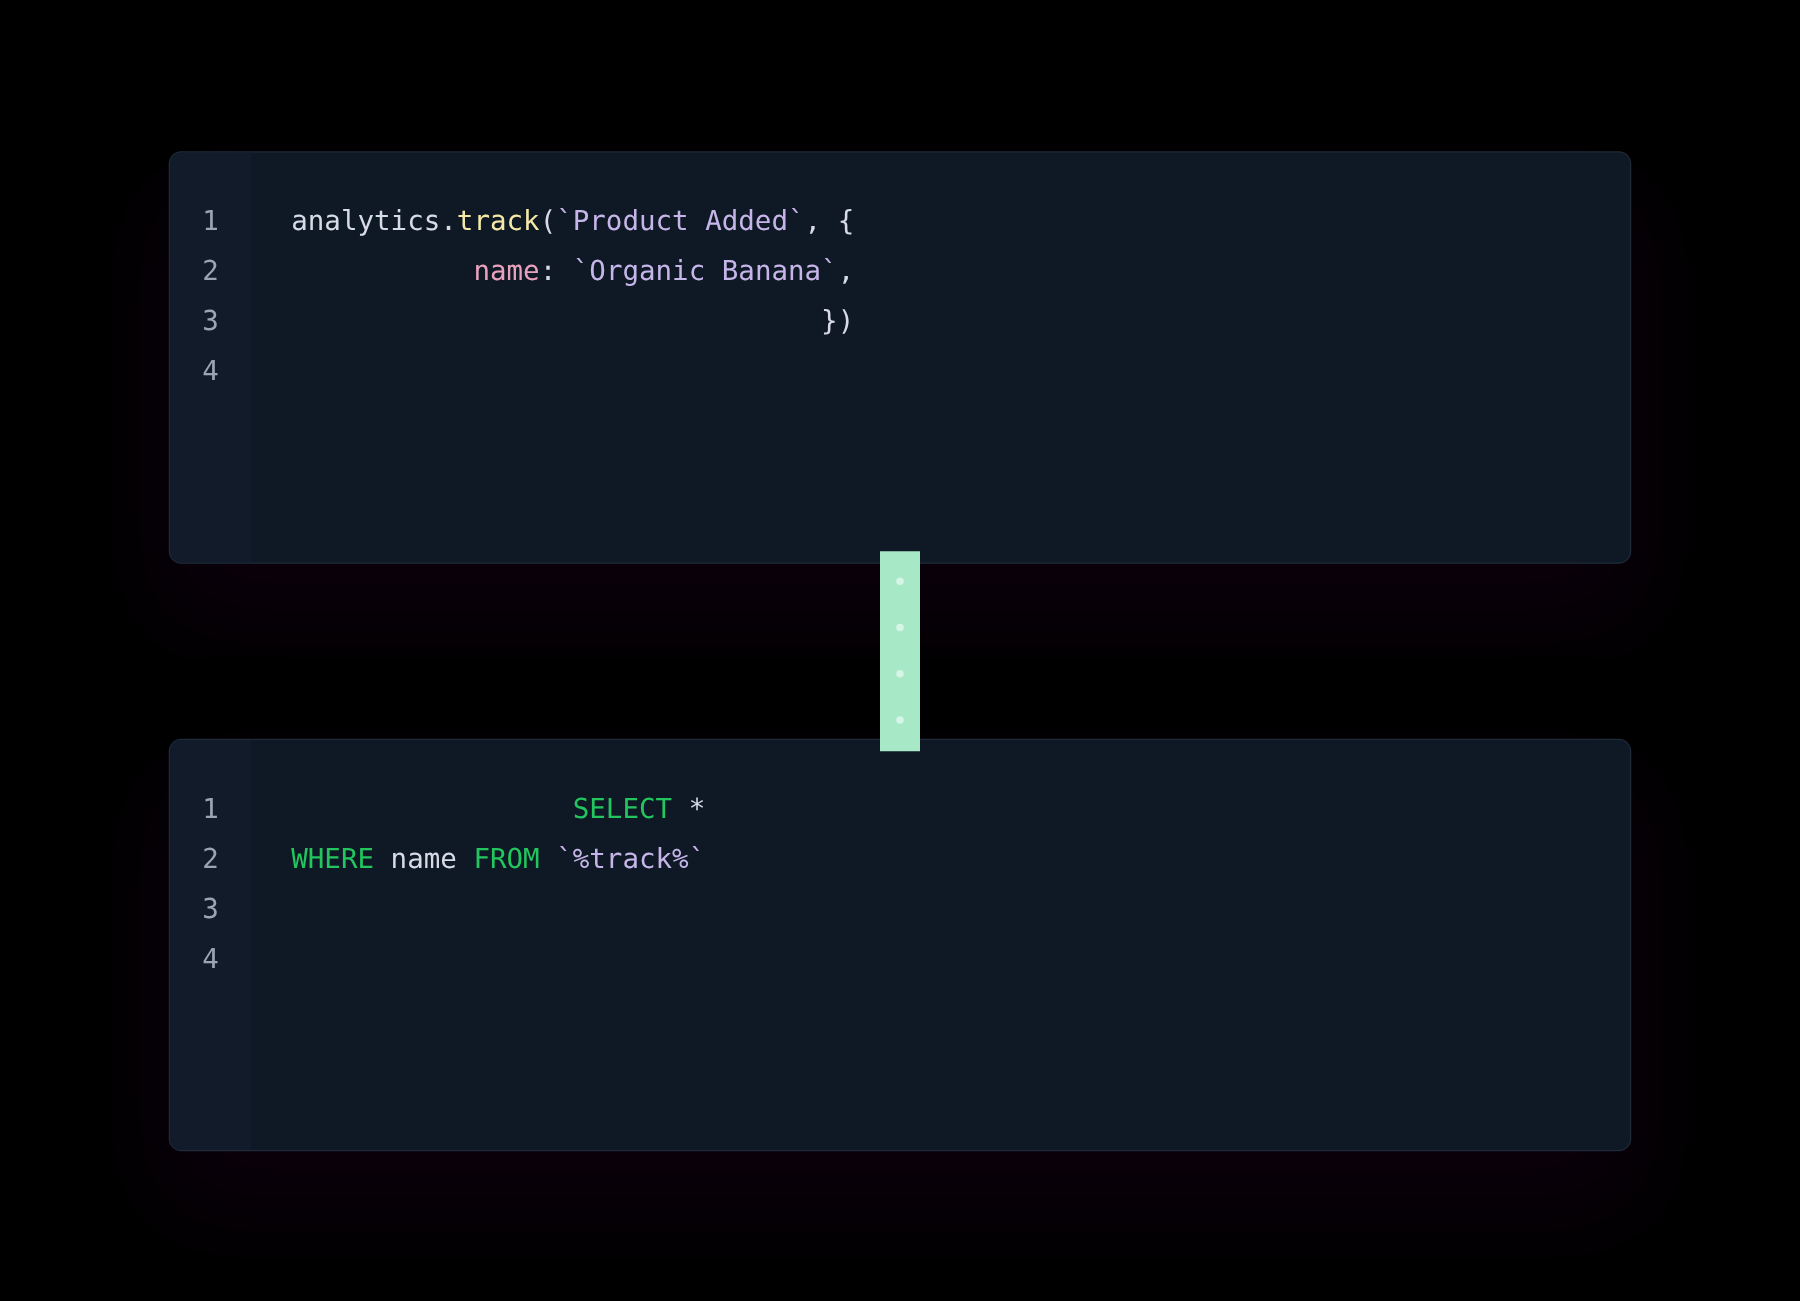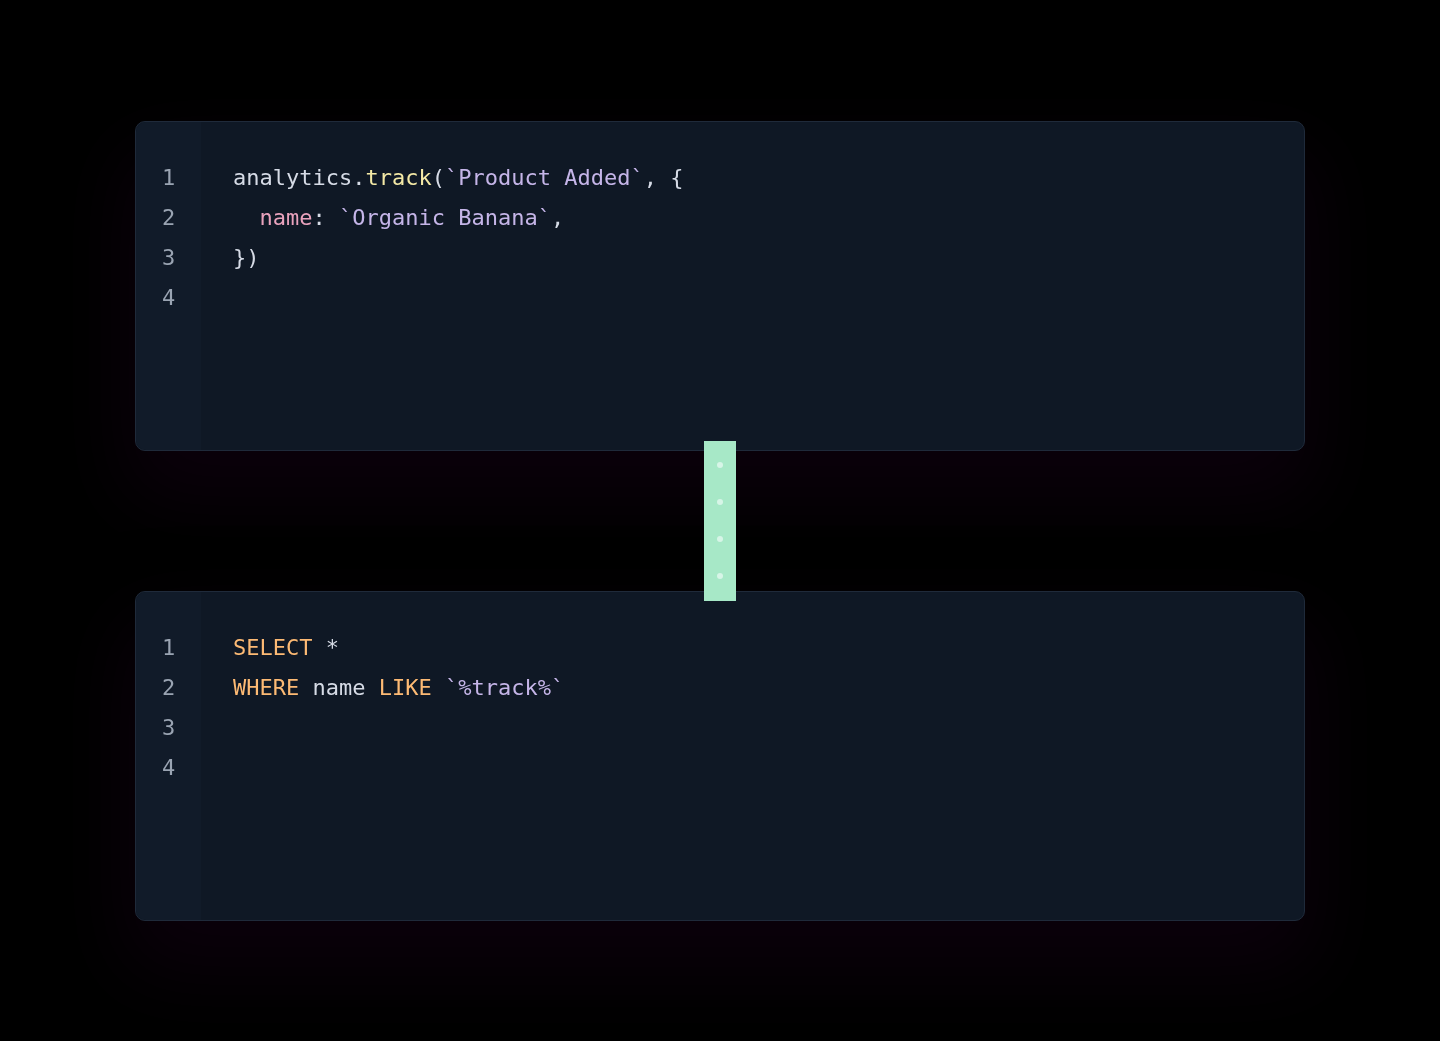--- a/index.html
+++ b/index.html
@@ -47,28 +47,29 @@
     color: #9aa4b2;
     font-size: 22px;
     line-height: 40px;
     height: 40px;
     text-align: center;
   }
   .code-area {
     padding: 36px 0 49px 32px;
     font-size: 22px;
     line-height: 40px;
+    text-align: right;
   }
   .code-line { height: 40px; white-space: pre; }
   .tok-default { color: #d6dbe6; }
   .tok-method  { color: #f4e9a6; }
   .tok-string  { color: #c5b5e8; }
   .tok-prop    { color: #e9a2bd; }
   .tok-number  { color: #a7e8c7; }
-  .tok-keyword { color: #fdba74; }
+  .tok-keyword { color: #22c55e; }
   .connector {
     width: 32px;
     background: #a7e8c7;
     display: flex;
     flex-direction: column;
     align-items: center;
     justify-content: space-around;
     padding: 6px 0;
     position: relative;
     z-index: 5;
@@ -107,17 +108,17 @@
 
   <div class="code-block bottom">
     <div class="gutter" id="gutter2">
         <div class="line-number">1</div>
         <div class="line-number">2</div>
         <div class="line-number">3</div>
         <div class="line-number">4</div>
       </div>
     <div class="code-area" id="code2">
         <div class="code-line"><span class="tok-keyword">SELECT</span><span class="tok-default"> *</span></div>
-        <div class="code-line"><span class="tok-keyword">WHERE</span><span class="tok-default"> name </span><span class="tok-keyword">LIKE</span><span class="tok-default"> </span><span class="tok-string">`%track%`</span></div>
+        <div class="code-line"><span class="tok-keyword">WHERE</span><span class="tok-default"> name </span><span class="tok-keyword">FROM</span><span class="tok-default"> </span><span class="tok-string">`%track%`</span></div>
       </div>
   </div>
 
 </div>
 
 </body></html>

